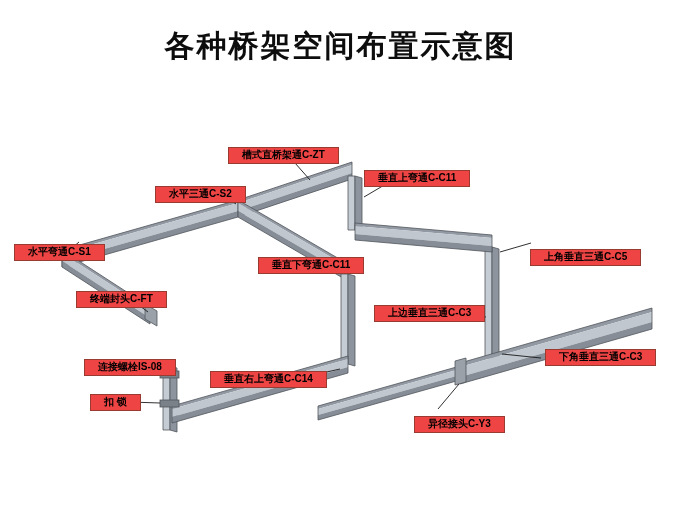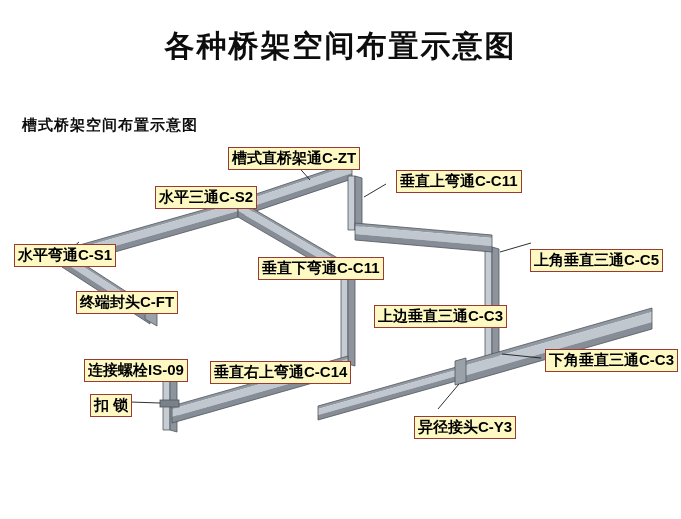--- a/index.html
+++ b/index.html
@@ -14,32 +14,31 @@
     text-align:center;font-size:30px;font-weight:900;color:#0d0d0d;
     letter-spacing:2px;
   }
   .sub-title{
     position:absolute;top:116px;left:22px;
     font-size:15px;font-weight:bold;color:#0d0d0d;letter-spacing:1px;
   }
   .diagram-svg{position:absolute;left:0;top:0;}
   .lbl{
     position:absolute;z-index:5;
-    border:1px solid #9a3b32;background:#fef9c3;color:#000;
-    font-size:15px;font-weight:bold;line-height:1.25;
-    padding:1px 3px;white-space:nowrap;
+    border:1px solid #9a3b32;background:#ef4444;color:#000;
+    font-size:10px;font-weight:bold;line-height:1.25;
+    padding:1px 13px;white-space:nowrap;
   }
 </style>
 </head>
 <body>
 
 <div class="page">
 
   <div class="main-title">各种桥架空间布置示意图</div>
-  <div class="sub-title">槽式桥架空间布置示意图</div>
 
   <svg class="diagram-svg" width="681" height="519" viewBox="0 0 681 519">
 
     <g>
       <polygon points="238,200 352,162 352,165 238,203" fill="#9299a2"></polygon>
       <polygon points="238,203 352,165 352,173 238,211" fill="#c0c7cf"></polygon>
       <polygon points="238,211 352,173 352,179 238,217" fill="#868d96"></polygon>
       <polygon points="238,200 352,162 352,179 238,217" fill="none" stroke="#50555c" stroke-width="0.8"></polygon>
     </g>
 
@@ -140,25 +139,25 @@
       <line x1="156" y1="367" x2="161" y2="373"></line>
       <line x1="300" y1="378" x2="340" y2="369"></line>
       <line x1="541" y1="358" x2="502" y2="354"></line>
       <line x1="130" y1="402" x2="160" y2="403"></line>
       <line x1="438" y1="409" x2="459" y2="384"></line>
     </g>
   </svg>
 
   <div class="lbl" style="left:228px;top:147px">槽式直桥架通C-ZT</div>
   <div class="lbl" style="left:155px;top:186px">水平三通C-S2</div>
-  <div class="lbl" style="left:396px;top:170px">垂直上弯通C-C11</div>
+  <div class="lbl" style="left:364px;top:170px">垂直上弯通C-C11</div>
   <div class="lbl" style="left:14px;top:244px">水平弯通C-S1</div>
   <div class="lbl" style="left:530px;top:249px">上角垂直三通C-C5</div>
   <div class="lbl" style="left:258px;top:257px">垂直下弯通C-C11</div>
   <div class="lbl" style="left:76px;top:291px">终端封头C-FT</div>
   <div class="lbl" style="left:374px;top:305px">上边垂直三通C-C3</div>
-  <div class="lbl" style="left:84px;top:359px">连接螺栓IS-09</div>
-  <div class="lbl" style="left:210px;top:361px">垂直右上弯通C-C14</div>
+  <div class="lbl" style="left:84px;top:359px">连接螺栓IS-08</div>
+  <div class="lbl" style="left:210px;top:371px">垂直右上弯通C-C14</div>
   <div class="lbl" style="left:545px;top:349px">下角垂直三通C-C3</div>
   <div class="lbl" style="left:90px;top:394px">扣 锁</div>
   <div class="lbl" style="left:414px;top:416px">异径接头C-Y3</div>
 
 </div>
 
 </body></html>

